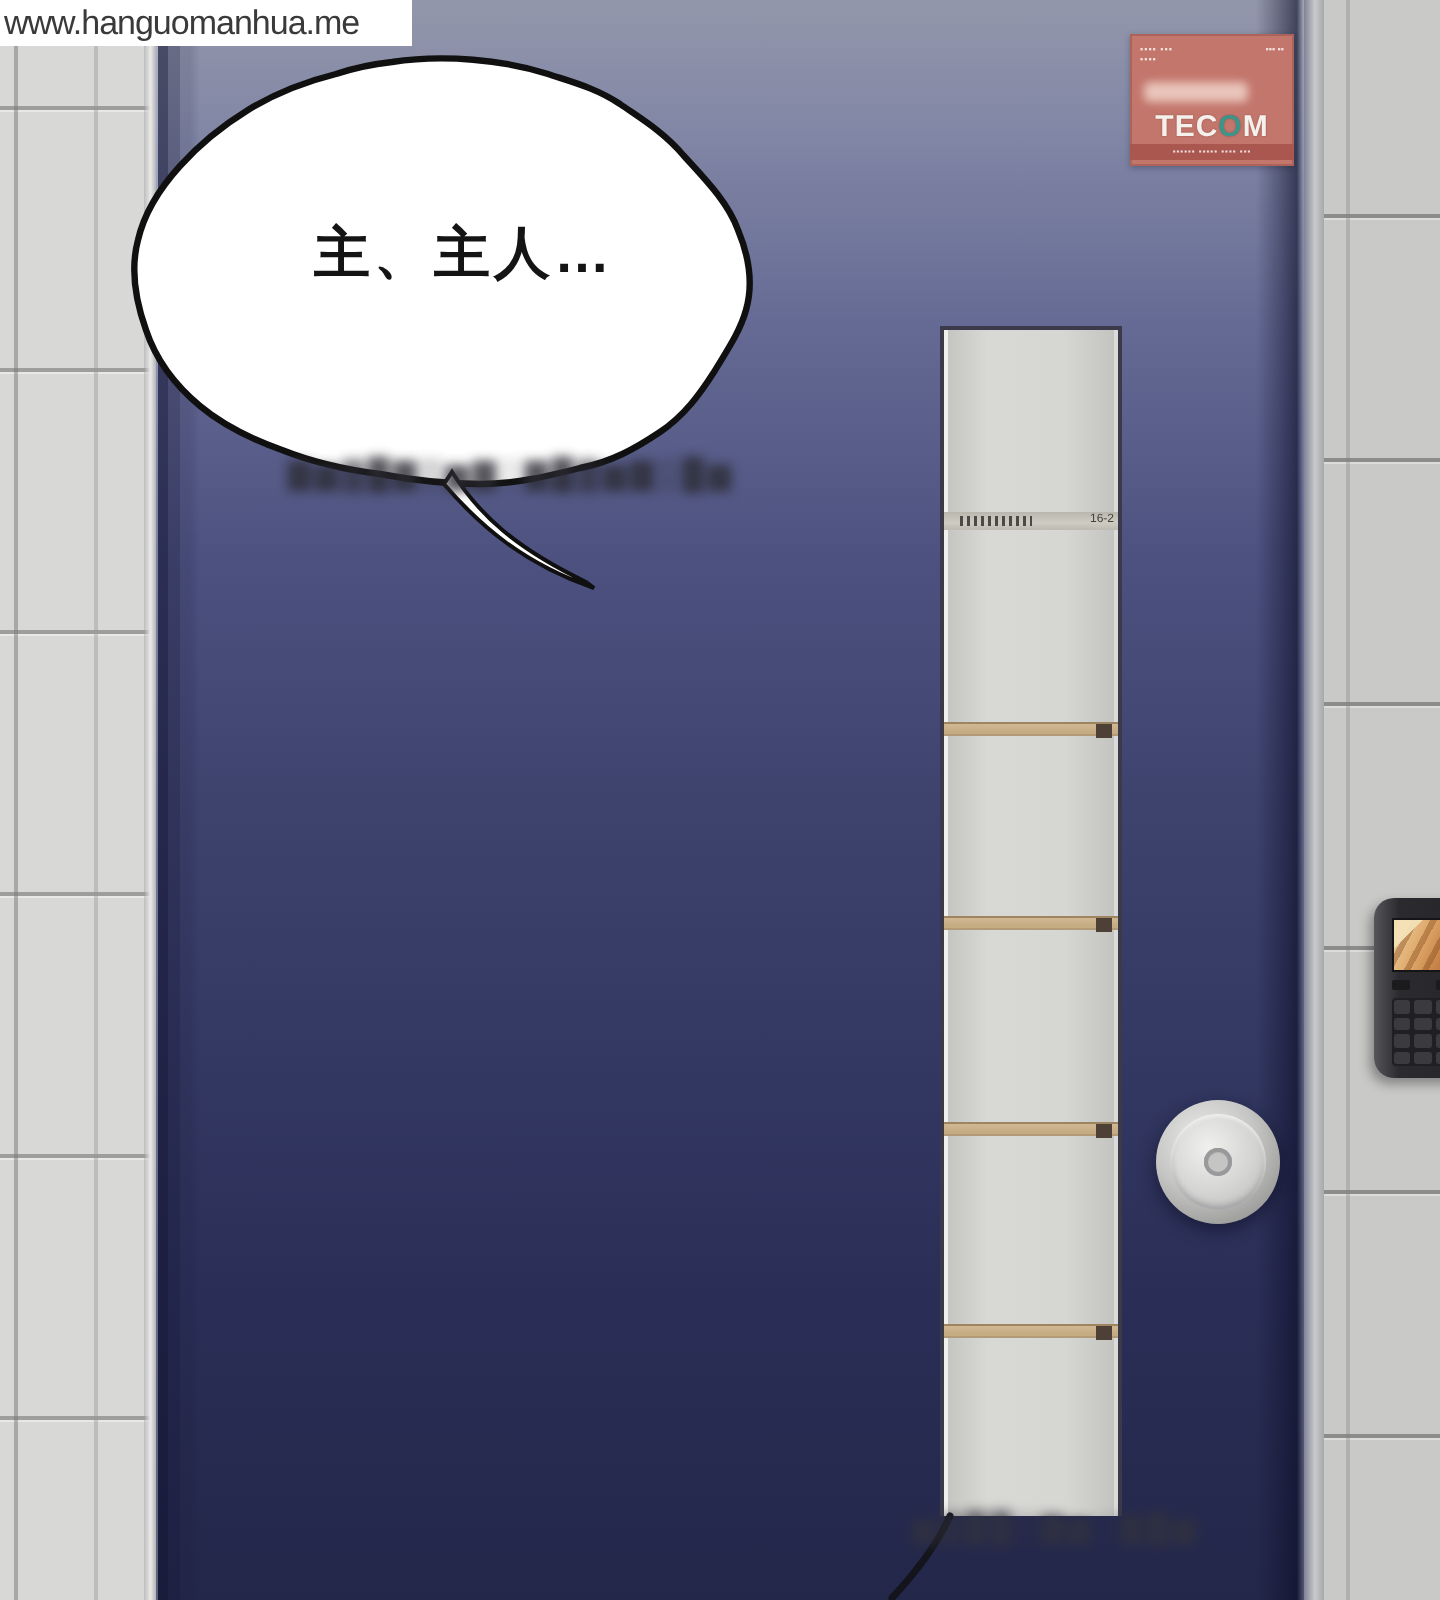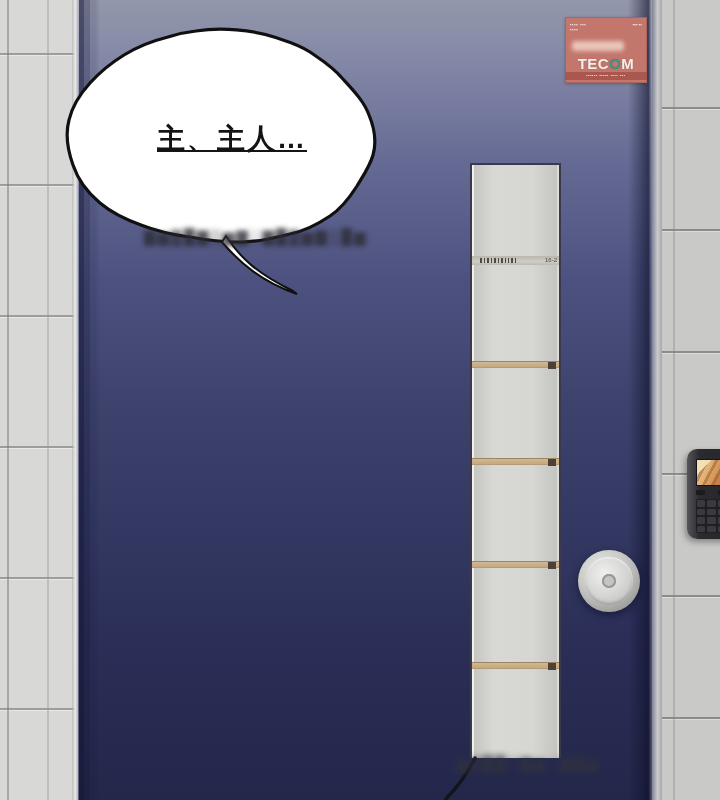--- a/index.html
+++ b/index.html
@@ -81,22 +81,22 @@
   .sticker .blurband{position:absolute;left:7px;top:24px;width:52px;height:10px;
     background:rgba(235,200,190,.95);filter:blur(2px);border-radius:3px;}
   .sticker .brand{position:absolute;left:0;right:0;top:38px;text-align:center;
     font-size:15px;font-weight:bold;letter-spacing:.5px;color:#f4f1ec;
     text-shadow:0 0 1px rgba(120,60,55,.6);}
   .sticker .brand .o{color:#3e9488;}
   .sticker .band{position:absolute;left:0;right:0;bottom:3px;height:8px;background:#aa574f;
     font-size:4px;line-height:8px;text-align:center;letter-spacing:.5px;color:rgba(255,255,255,.8);}
   
   .overlay{position:absolute;left:0;top:0;width:720px;height:800px;z-index:6;pointer-events:none;}
-  .bubble-text{position:absolute;left:132px;top:120px;width:200px;z-index:7;
-    font-size:28px;font-weight:600;letter-spacing:2px;color:#141414;text-align:center;white-space:nowrap;text-decoration:underline;}
+  .bubble-text{position:absolute;left:132px;top:108px;width:200px;z-index:7;
+    font-size:28px;font-weight:600;letter-spacing:2px;color:#141414;text-align:center;white-space:nowrap;}
   .blur-top{position:absolute;left:144px;top:228px;z-index:8;font-size:15px;font-weight:bold;
     letter-spacing:2px;color:#2c2c34;filter:blur(2.6px);opacity:.8;white-space:nowrap;}
   .blur-bottom{position:absolute;left:456px;top:755px;z-index:8;font-size:15px;font-weight:bold;
     letter-spacing:2px;color:#33333d;filter:blur(3px);opacity:.7;white-space:nowrap;}
   
   .watermark{position:absolute;left:0;top:0;width:206px;height:23px;background:#ffffff;z-index:9;
     font-size:17px;line-height:23px;color:#3a3a3a;letter-spacing:-.5px;padding-left:2px;white-space:nowrap;}
 </style>
 </head>
 <body>
@@ -196,13 +196,14 @@
     <path d="M 226 236 C 240 258, 258 274, 293 291 L 297 294
          C 262 282, 240 263, 222 242 Z" fill="#ffffff" stroke="#101010" stroke-width="2"></path>
     <path d="M 475 758 C 469 771, 460 784, 446 799" fill="none" stroke="#14141c" stroke-width="3.5" stroke-linecap="round"></path>
   </svg>
 
   <div class="bubble-text">主、主人…</div>
 
   <div class="blur-top">▇▆▓█▇▒▆▇░▇█▓▆▇▒█▆</div>
   <div class="blur-bottom">▆▓██▒▇▆░▇█▆</div>
 
+  <div class="watermark">www.hanguomanhua.me</div>
 </div>
 
 </body></html>

